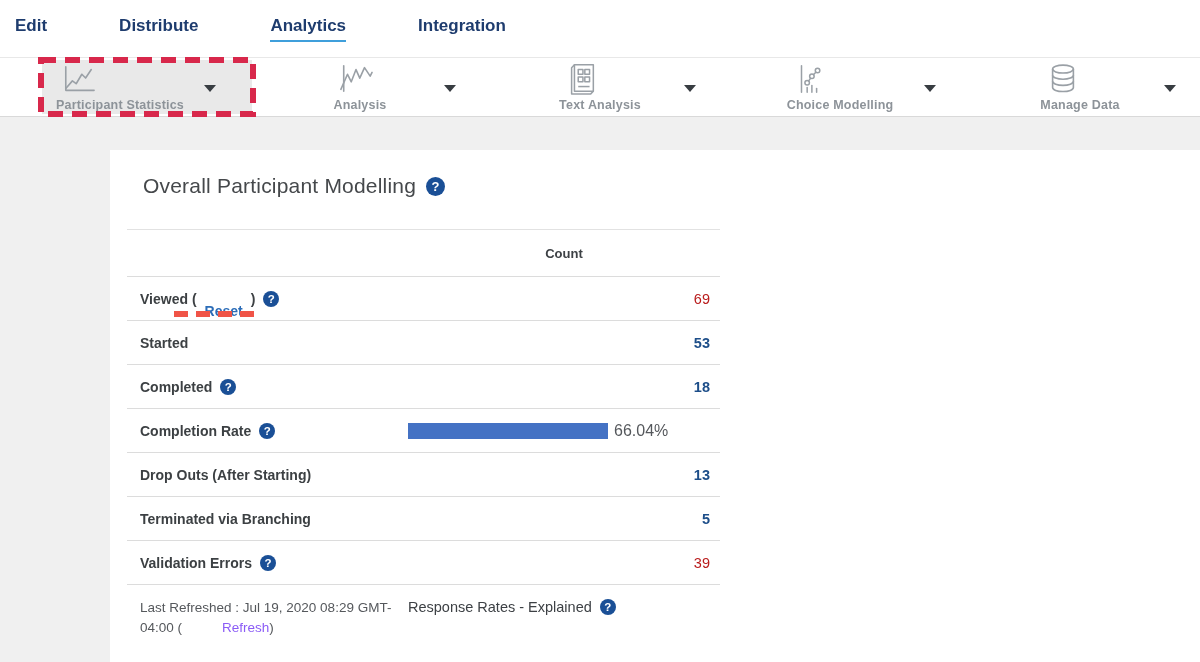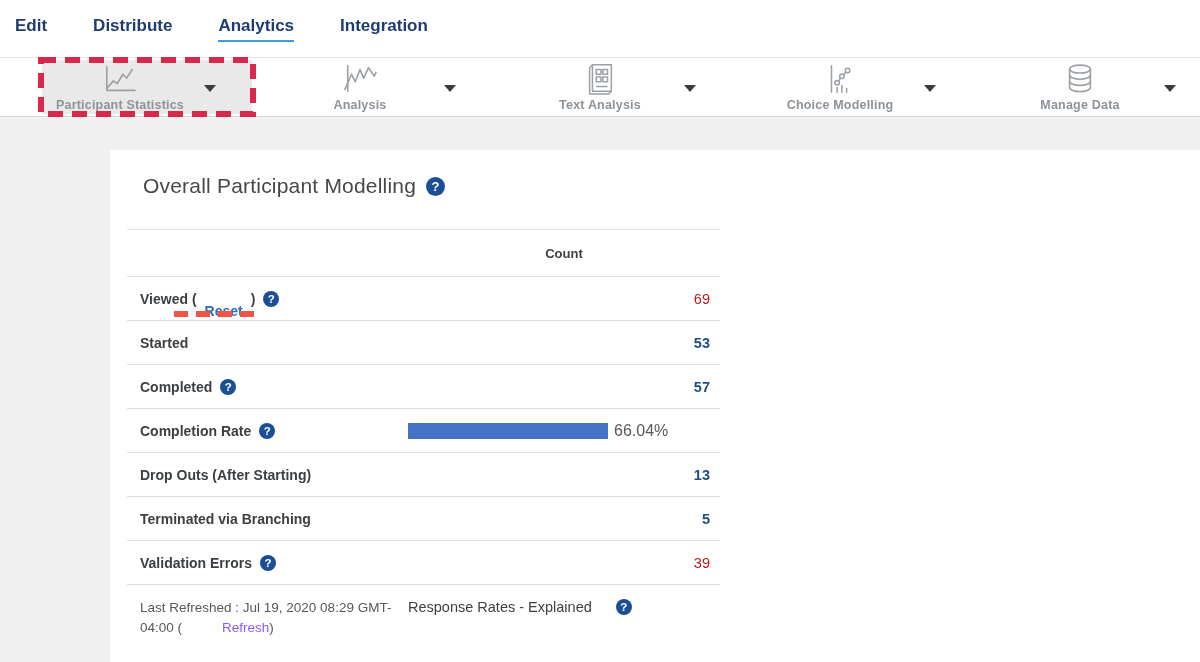--- a/index.html
+++ b/index.html
@@ -1,28 +1,28 @@
 <!DOCTYPE html>
 <html><head>
 <meta charset="utf-8">
 <style>
   * { margin:0; padding:0; box-sizing:border-box; }
   body { font-family:"Liberation Sans", sans-serif; background:#f0f0f0; }
   .page { width:1200px; height:662px; background:#f0f0f0; overflow:hidden; position:relative; }
 
   
   .app-header { background:#ffffff; }
-  .primary-nav { height:57px; display:flex; align-items:center; padding-left:15px; gap:46px; background:#ffffff; }
+  .primary-nav { height:57px; display:flex; align-items:center; padding-left:15px; gap:72px; background:#ffffff; }
   .nav-link { color:#1e3c6e; font-size:17px; font-weight:700; text-decoration:none; cursor:pointer; padding-bottom:4px; border-bottom:2px solid transparent; }
   .nav-link.active { border-bottom-color:#3f9fdb; }
 
   
   .toolbar { height:60px; display:flex; border-top:1px solid #e8e8e8; border-bottom:1px solid #d9d9d9; background:#ffffff; }
   .tb-group { flex:1 1 0; position:relative; display:flex; align-items:center; justify-content:center; cursor:pointer; }
-  .tb-btn { display:flex; flex-direction:column; align-items:center; justify-content:center; gap:2px; z-index:2; position:relative; }
+  .tb-btn { display:flex; flex-direction:column; justify-content:center; gap:2px; z-index:2; position:relative; }
   .tb-label { font-size:12.5px; color:#8d9399; font-weight:700; letter-spacing:.2px; }
   .tb-icon svg { display:block; }
   .caret { position:absolute; right:24px; top:50%; margin-top:-2px; width:0; height:0;
            border-left:6px solid transparent; border-right:6px solid transparent; border-top:7px solid #383d42; z-index:2; }
   .selected-bg { position:absolute; left:42px; top:2px; width:210px; height:54px; background:#e9e9e9; z-index:1; }
   .ann-box { position:absolute; left:37px; top:-2px; width:220px; height:62px; z-index:3; pointer-events:none; }
 
   
   .content-area { padding-left:110px; height:545px; }
   .card { background:#ffffff; width:1090px; height:512px; margin-top:33px; }
@@ -47,21 +47,21 @@
   .val-gray { color:#b91c1c; font-weight:400; }
   .inline-link { color:#2c6db8; font-weight:700; text-decoration:none; cursor:pointer;margin-top:24px; }
   .paren { color:#3c4043; }
   .bar { width:200px; height:16px; background:#4472c4; }
   .bar-pct { font-size:16px; color:#55585c; margin-left:6px; font-weight:400; }
   .ann-underline { position:absolute; left:47px; bottom:3px; width:88px; height:6px; pointer-events:none; }
 
   .t-footer { display:flex; align-items:flex-start; padding:13px 0 0 13px; font-size:13.5px; color:#55585c; }
   .refresh-col { width:268px; flex:0 0 268px; line-height:20px; }
   .refresh-link { color:#8b5cf6; text-decoration:none; cursor:pointer;margin-left:40px; }
-  .rr-col { display:flex; align-items:flex-start; gap:24px; font-size:14.5px; color:#3d4145; font-weight:400; padding-top:1px; }
+  .rr-col { display:flex; align-items:flex-start; gap:8px; font-size:14.5px; color:#3d4145; font-weight:400; padding-top:1px; }
 </style>
 </head>
 <body>
 
 <div class="page">
 
   <header class="app-header">
     <nav class="primary-nav">
       <a class="nav-link">Edit</a>
       <a class="nav-link">Distribute</a>
@@ -197,21 +197,21 @@
               <span class="val-blue">53</span>
             </div>
         </div>
 
         <div class="t-row">
           <div class="label-cell">
             <span>Completed</span>
             <span class="help">?</span>
           </div>
           <div class="value-cell">
-              <span class="val-blue">57</span>
+              <span class="val-blue">18</span>
             </div>
         </div>
 
         <div class="t-row">
           <div class="label-cell">
             <span>Completion Rate</span>
             <span class="help">?</span>
           </div>
           <div class="value-cell left">
             <div class="bar"></div>

